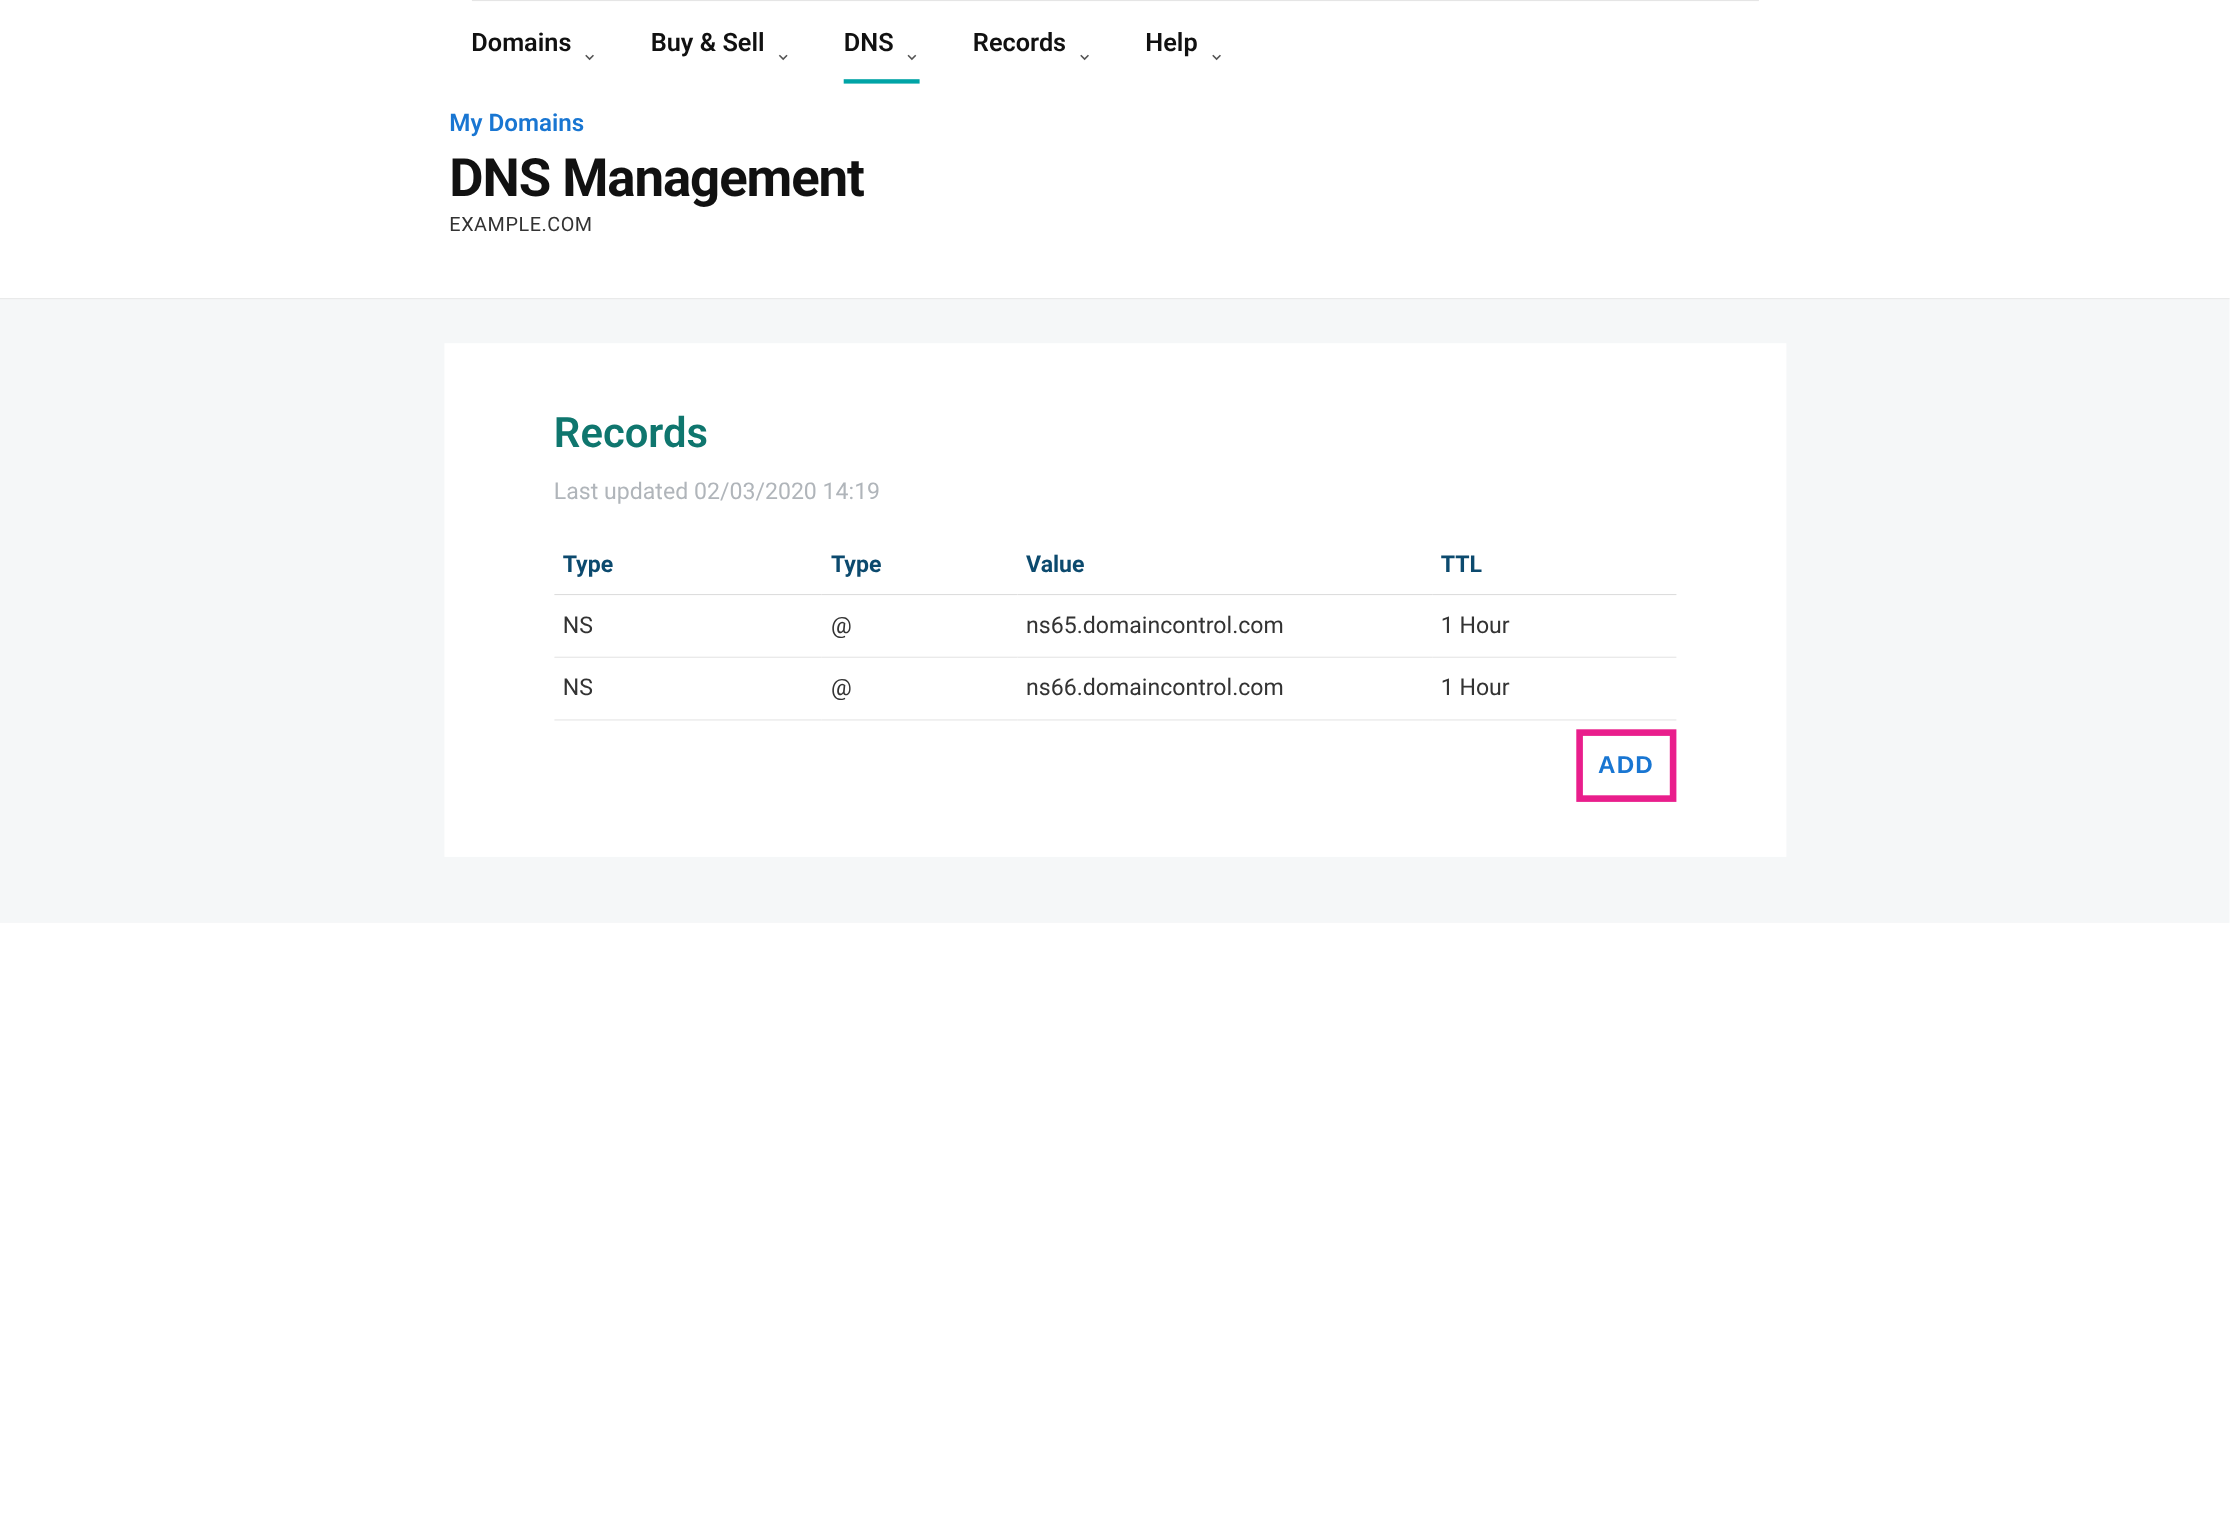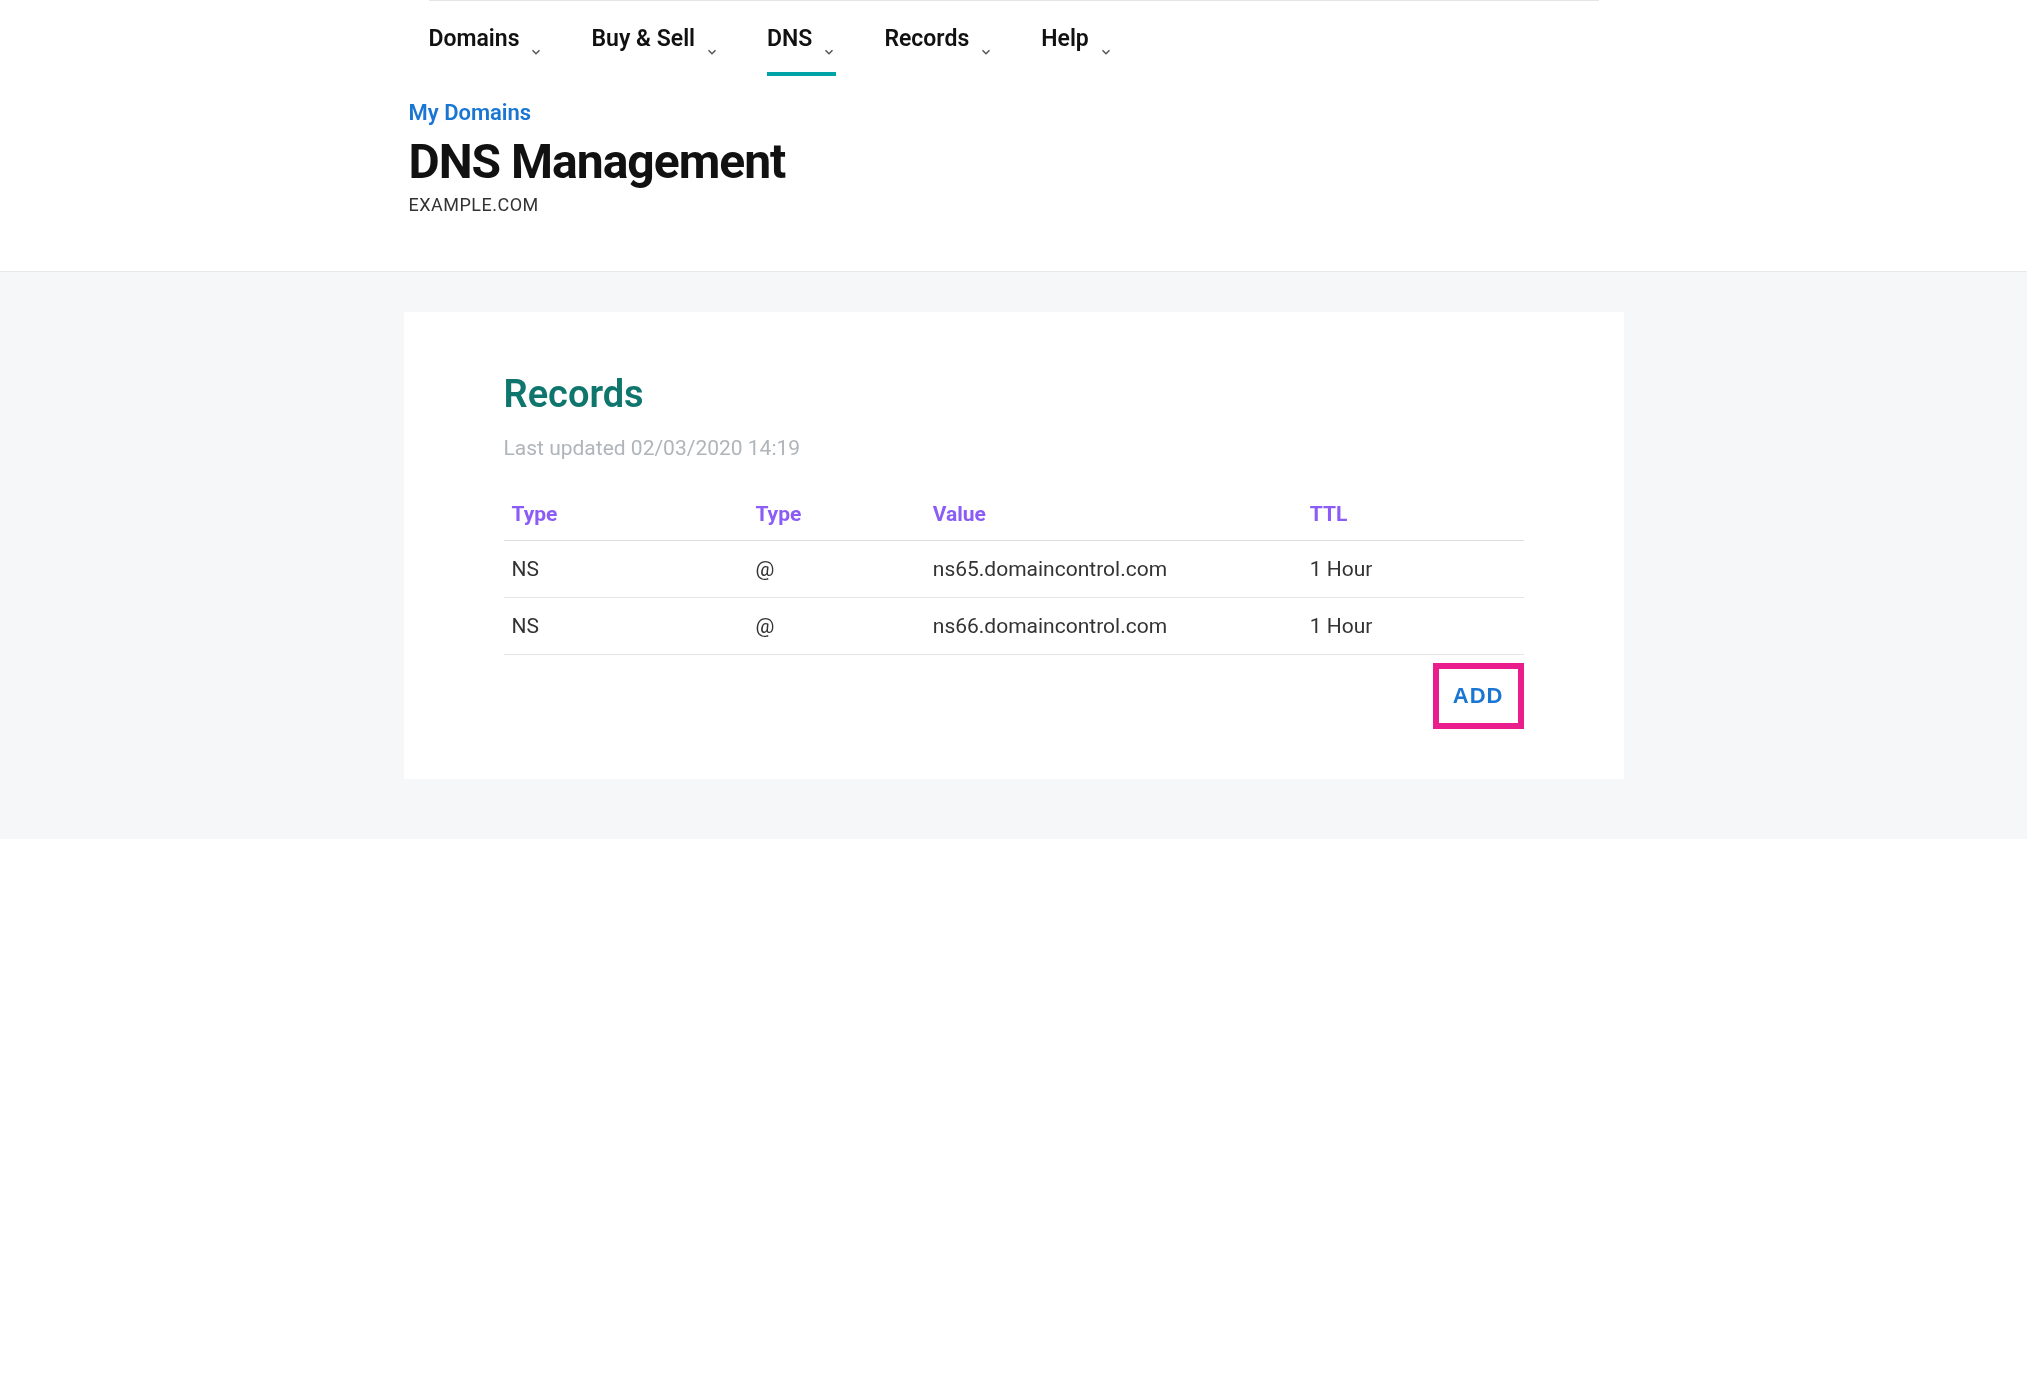--- a/index.html
+++ b/index.html
@@ -98,21 +98,21 @@
       margin-bottom: 28px;
     }
     .records-table {
       width: 100%;
       border-collapse: collapse;
     }
     .records-table th {
       text-align: left;
       font-size: 21px;
       font-weight: 700;
-      color: #8b5cf6;
+      color: #0c4a6e;
       padding: 14px 8px;
       border-bottom: 1px solid #ddd;
     }
     .records-table td {
       font-size: 21px;
       color: #333;
       padding: 16px 8px;
       border-bottom: 1px solid #e5e5e5;
     }
     .col-type { width: 22%; }

